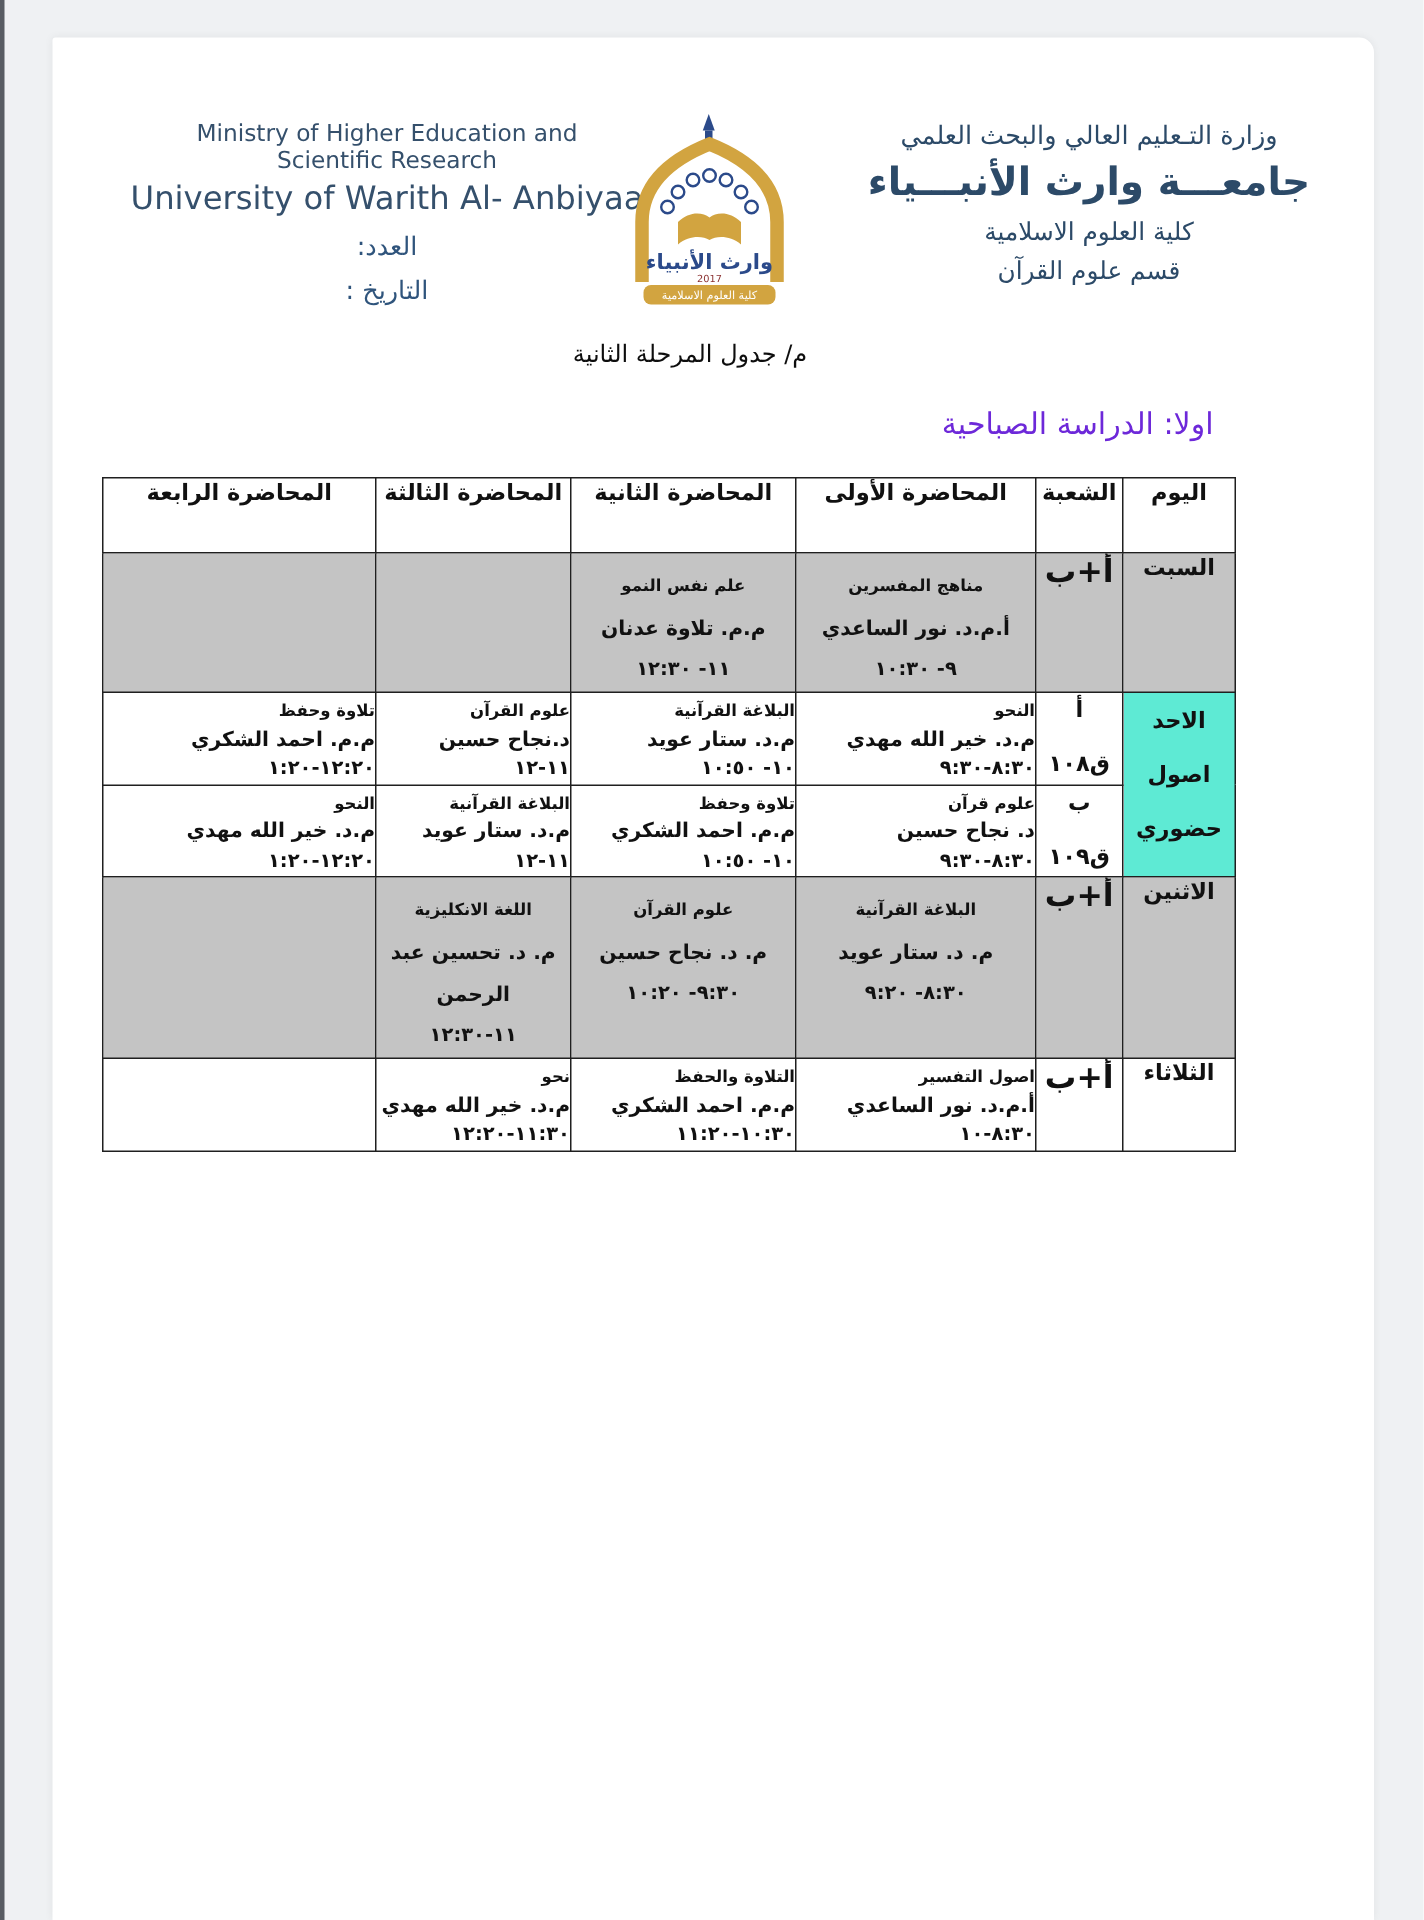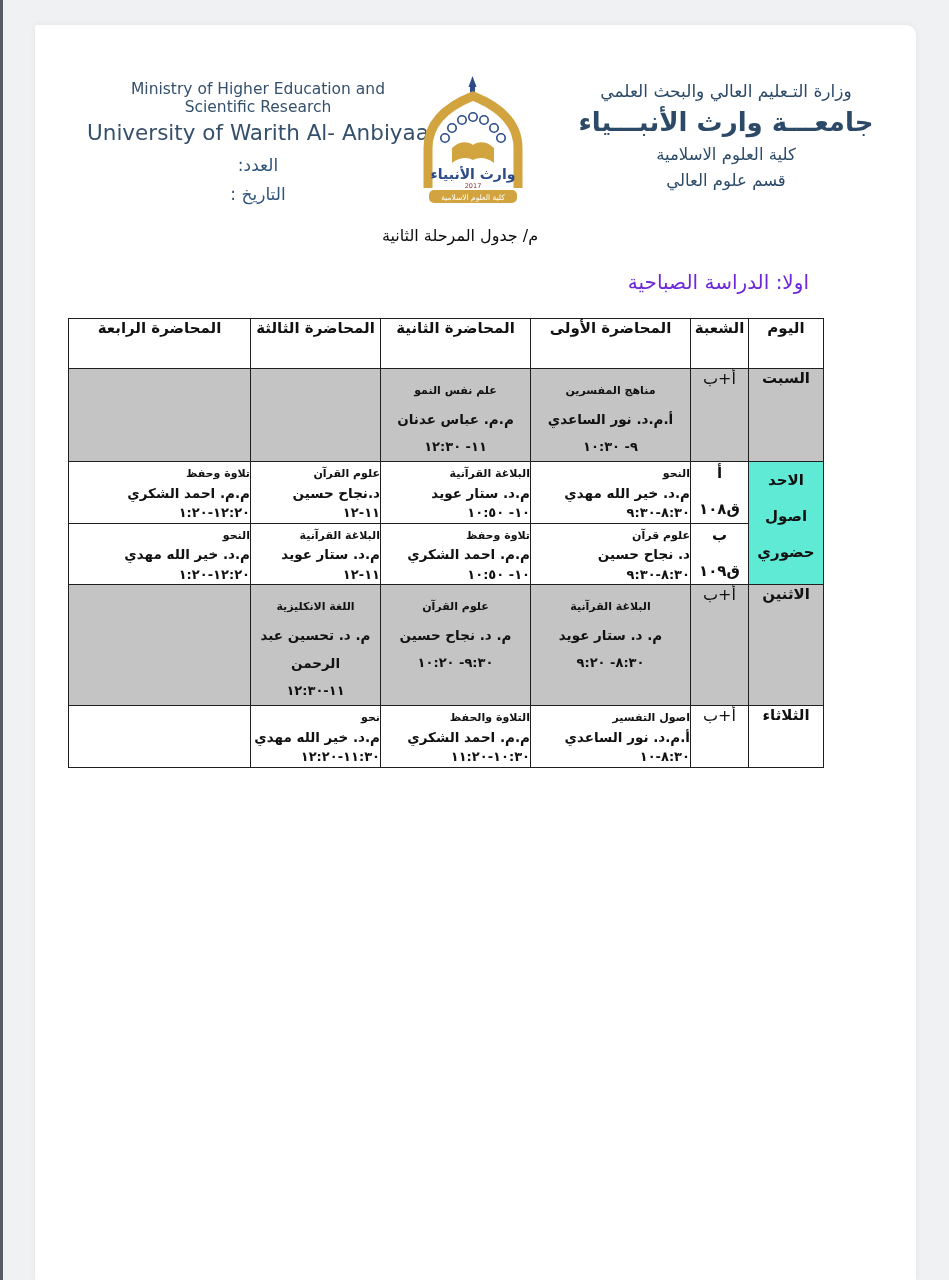--- a/index.html
+++ b/index.html
@@ -58,21 +58,21 @@
 
   .hcell { font-size:15px; font-weight:bold; padding-top:5px; }
 
   tr.shaded > td { background:#c4c4c4; }
   td.gray { background:#5eead4; }
 
   .day { font-weight:bold; font-size:15px; padding-top:9px; }
   .day-multi { font-weight:bold; font-size:15px; vertical-align:middle; }
   .day-multi .dline { line-height:36px; }
 
-  .sec { font-weight:normal; font-size:16px; padding-top:9px; }
+  .sec { font-weight:bold; font-size:21px; padding-top:9px; }
   td.secsplit { vertical-align:middle; }
   .sec2 { display:flex; flex-direction:column; justify-content:space-between;
           height:54px; padding:2px 0 3px; font-weight:bold; font-size:15px; }
 
   .lec-inner { direction:rtl; }
   .tall .lec-inner  { padding-top:8px;  line-height:28px; }
   .short .lec-inner { padding-top:2px;  line-height:19.5px;text-align:right; }
   .subj  { font-weight:bold; font-size:11px; }
   .teach { font-weight:bold; font-size:13.5px; }
   .time  { font-weight:bold; font-size:13px; }
@@ -113,21 +113,21 @@
     <text x="61" y="112" text-anchor="middle" font-size="6.5" fill="#8a3030">2017</text>
     <rect x="17" y="114" width="88" height="13" rx="5" fill="#d2a440"></rect>
     <text x="61" y="123.5" text-anchor="middle" font-size="7.5" fill="#ffffff" direction="rtl">كلية العلوم الاسلامية</text>
   </svg>
 </div>
 
 <div class="ar-block">
   <div class="ar-min">وزارة التـعليم العالي والبحث العلمي</div>
   <div class="ar-univ">جامعـــة وارث الأنبـــياء</div>
   <div class="ar-col">كلية العلوم الاسلامية</div>
-  <div class="ar-dep">قسم علوم العالي</div>
+  <div class="ar-dep">قسم علوم القرآن</div>
 </div>
 
 <div class="doc-title">م/ جدول المرحلة الثانية</div>
 <div class="doc-subtitle">اولا: الدراسة الصباحية</div>
 
 <table class="schedule" dir="rtl">
   <colgroup>
     <col style="width:75px">
       <col style="width:58px">
       <col style="width:160px">
@@ -156,21 +156,21 @@
     <td>
       <div class="lec-inner">
         <div class="subj">مناهج المفسرين</div>
         <div class="teach">أ.م.د. نور الساعدي</div>
         <div class="time">٩- ١٠:٣٠</div>
       </div>
     </td>
     <td>
       <div class="lec-inner">
         <div class="subj">علم نفس النمو</div>
-        <div class="teach">م.م. عباس عدنان</div>
+        <div class="teach">م.م. تلاوة عدنان</div>
         <div class="time">١١- ١٢:٣٠</div>
       </div>
     </td>
     <td></td>
     <td></td>
   </tr>
 
   <tr class="r-sunA short">
     <td class="day-multi gray" rowspan="2">
       <div class="dline">الاحد</div>

